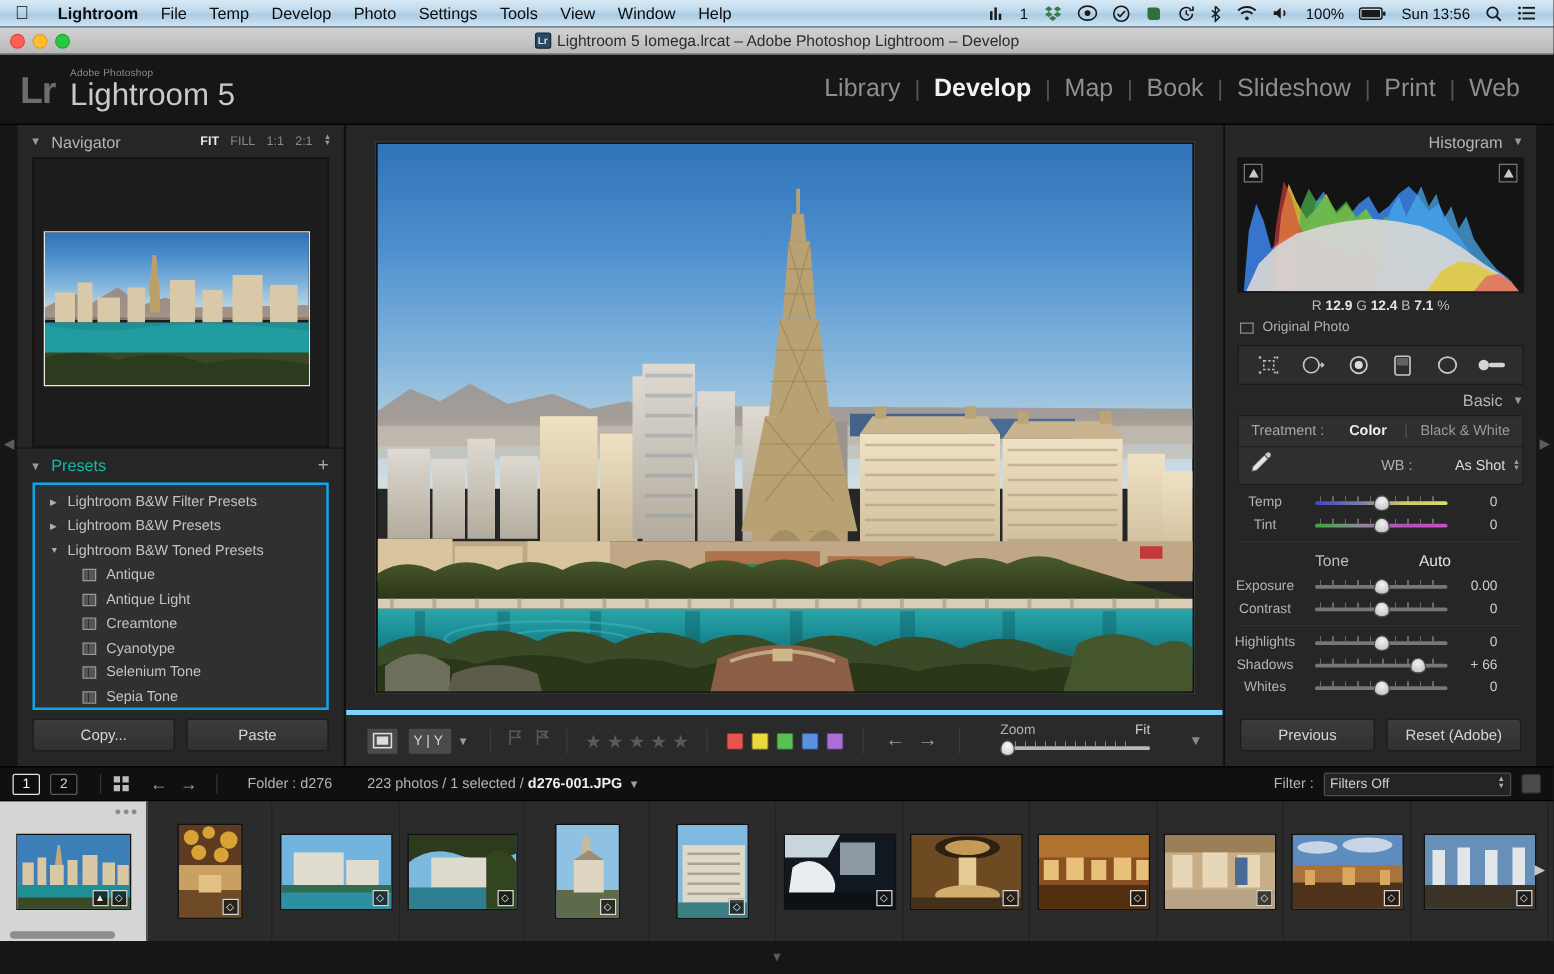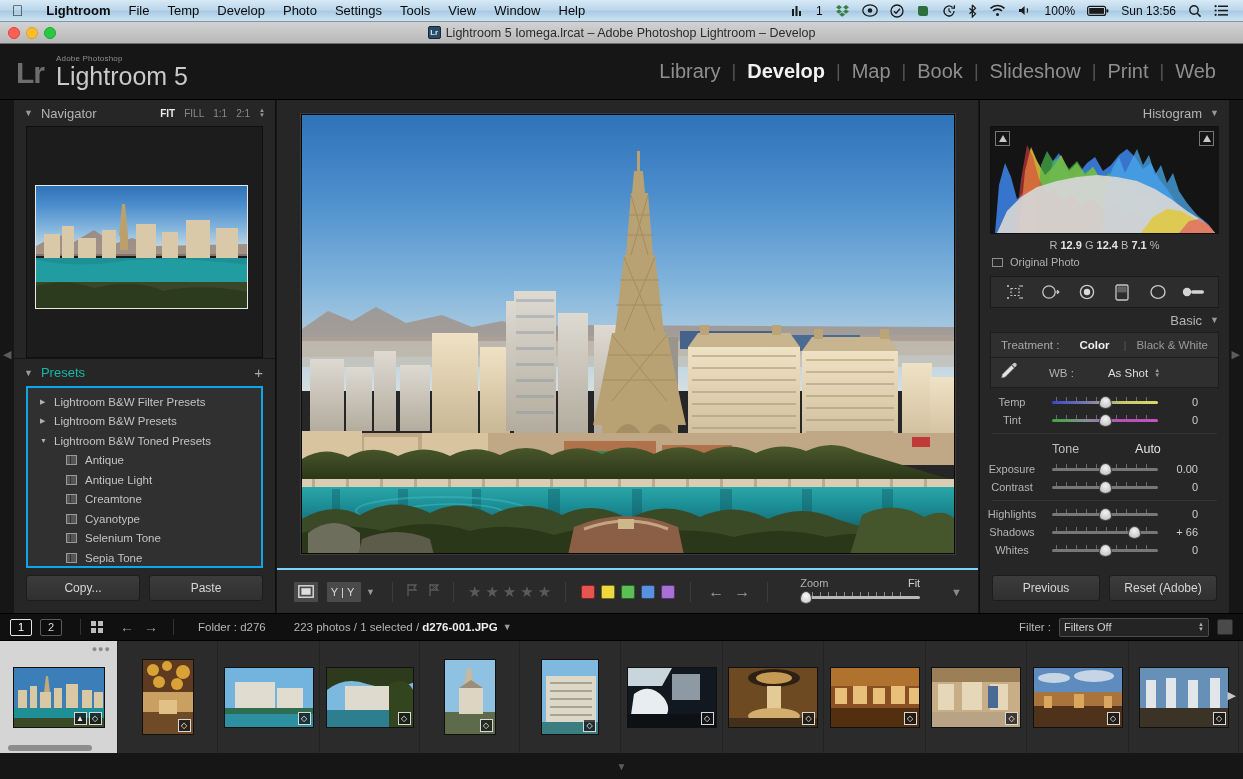--- a/index.html
+++ b/index.html
@@ -115,21 +115,21 @@
   .tbtn { width: 26px; height: 22px; display: flex; align-items: center; justify-content: center; color: #bdbdbd; }
 
   
   .treat { margin: 0 10px; height: 26px; background: #2f2f2f; border: 1px solid #1c1c1c; display: flex; align-items: center; font-size: 11.5px; color: #a8a8a8; }
   .treat .lbl { padding-left: 10px; }
   .treat .opt { margin-left: 20px; color: #9b9b9b; }
   .treat .opt.active { color: #eee; font-weight: bold; }
   .treat .vsep { margin-left: 14px; color: #555; }
   .wbrow { margin: 0 10px; height: 30px; display: flex; align-items: center; position: relative; background:#2f2f2f; border:1px solid #1c1c1c; border-top:none;}
   .eyedrop { margin-left: 6px; color: #d0d0d0; }
-  .wbrow .wblbl { margin-left: 30px; font-size: 11.5px; color: #b0b0b0; }
+  .wbrow .wblbl { margin-left: 86px; font-size: 11.5px; color: #b0b0b0; }
   .wbrow .wbval { margin-left: 34px; font-size: 11.5px; color: #dcdcdc; }
 
   .slider-row { display: flex; align-items: center; height: 18px; font-size: 11px; color: #b4b4b4; }
   .slider-row .nm { width: 72px; text-align: center; padding-right: 8px; }
   .slider-row .tr { position: relative; width: 106px; height: 12px; }
   .strack { position: absolute; top: 5px; left: 0; right: 0; height: 3px; border-radius: 2px; background: #777; }
   .strack.temp { background: linear-gradient(90deg,#3a48c8,#7a7aa8,#c9c96a,#d9d96a); }
   .strack.tint { background: linear-gradient(90deg,#3ba83b,#8a8a9a,#b84fb8,#c850c8); }
   .sticks { position:absolute; top:1px; left:4px; right:4px; height: 4px;
             background: repeating-linear-gradient(90deg,#8d8d8d 0 1px, transparent 1px 10px); opacity:.65; }
@@ -141,21 +141,21 @@
   .tone-row .tonelbl { margin-left: 72px; }
   .tone-row .auto { margin-left: 56px; color: #e2e2e2; }
   .sep-line { height: 1px; background: #1d1d1d; margin: 4px 12px; border-bottom: 1px solid #333; }
 
   
   .stage { position: absolute; left: 0; right: 0; top: 0; bottom: 45px; background: #262626; display: flex; align-items: center; justify-content: center; }
   .photo { width: 654px; height: 440px; border: 1px solid #0a0a0a; position: relative; overflow: hidden; box-shadow: 0 0 0 1px #3a3a3a; }
 
   .toolbar2 {
     position: absolute; left: 0; right: 0; bottom: 0; height: 45px; background: #2a2a2a;
-    border-top: 2px solid #7dd3fc; display: flex; align-items: center; padding: 0 16px; gap: 0;
+    border-top: 4px solid #7dd3fc; display: flex; align-items: center; padding: 0 16px; gap: 0;
   }
   .tb-btn { height: 22px; min-width: 26px; background: #4a4a4a; border: 1px solid #2b2b2b; border-radius: 2px;
             display: flex; align-items: center; justify-content: center; color: #d8d8d8; font-size: 11px; }
   .tb-group { display: flex; align-items: center; }
   .tb-div { width: 1px; height: 20px; background: #3b3b3b; margin: 0 12px; }
   .star { color: #5a5a5a; font-size: 15px; padding: 0 2px; }
   .swatch { width: 14px; height: 14px; border-radius: 2px; margin: 0 3px; border: 1px solid rgba(0,0,0,.5); }
   .arrowb { color: #9a9a9a; font-size: 16px; padding: 0 5px; }
   .zoomwrap { position: relative; width: 120px; height: 30px; margin-left: 20px; }
   .zoomlbl { position: absolute; left: 0; top: 0; font-size: 11px; color: #b0b0b0; }

